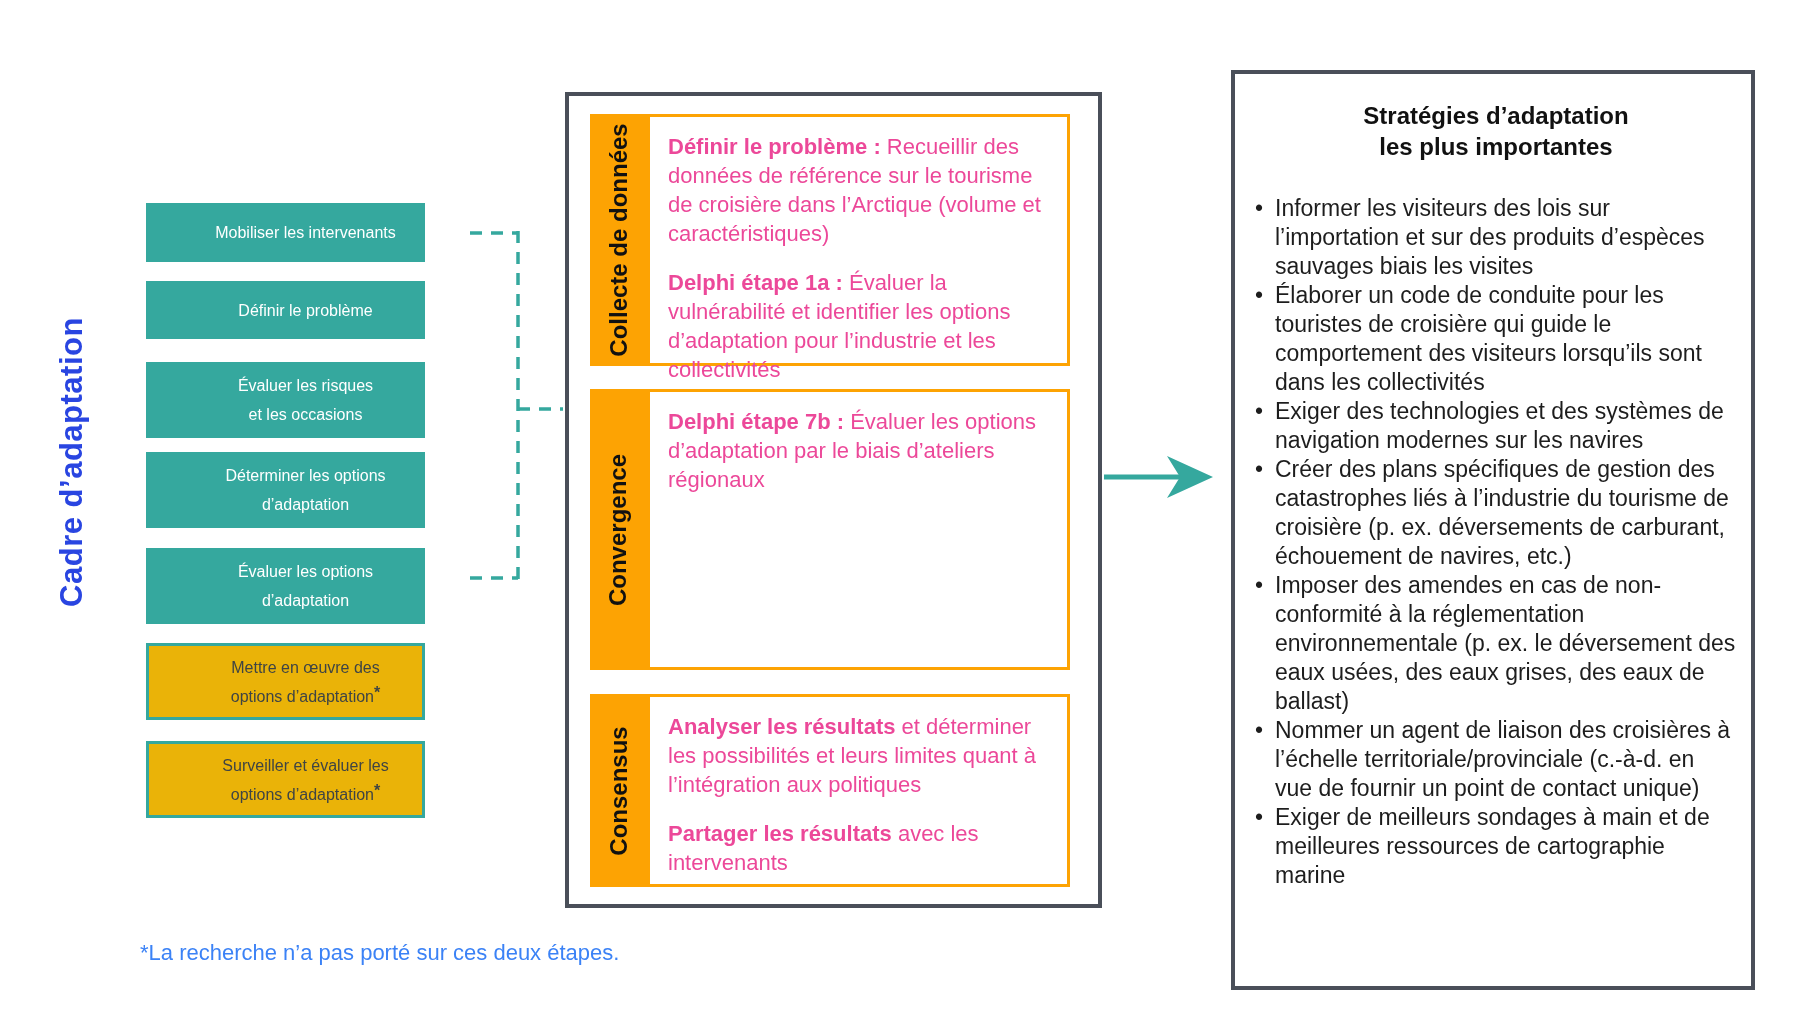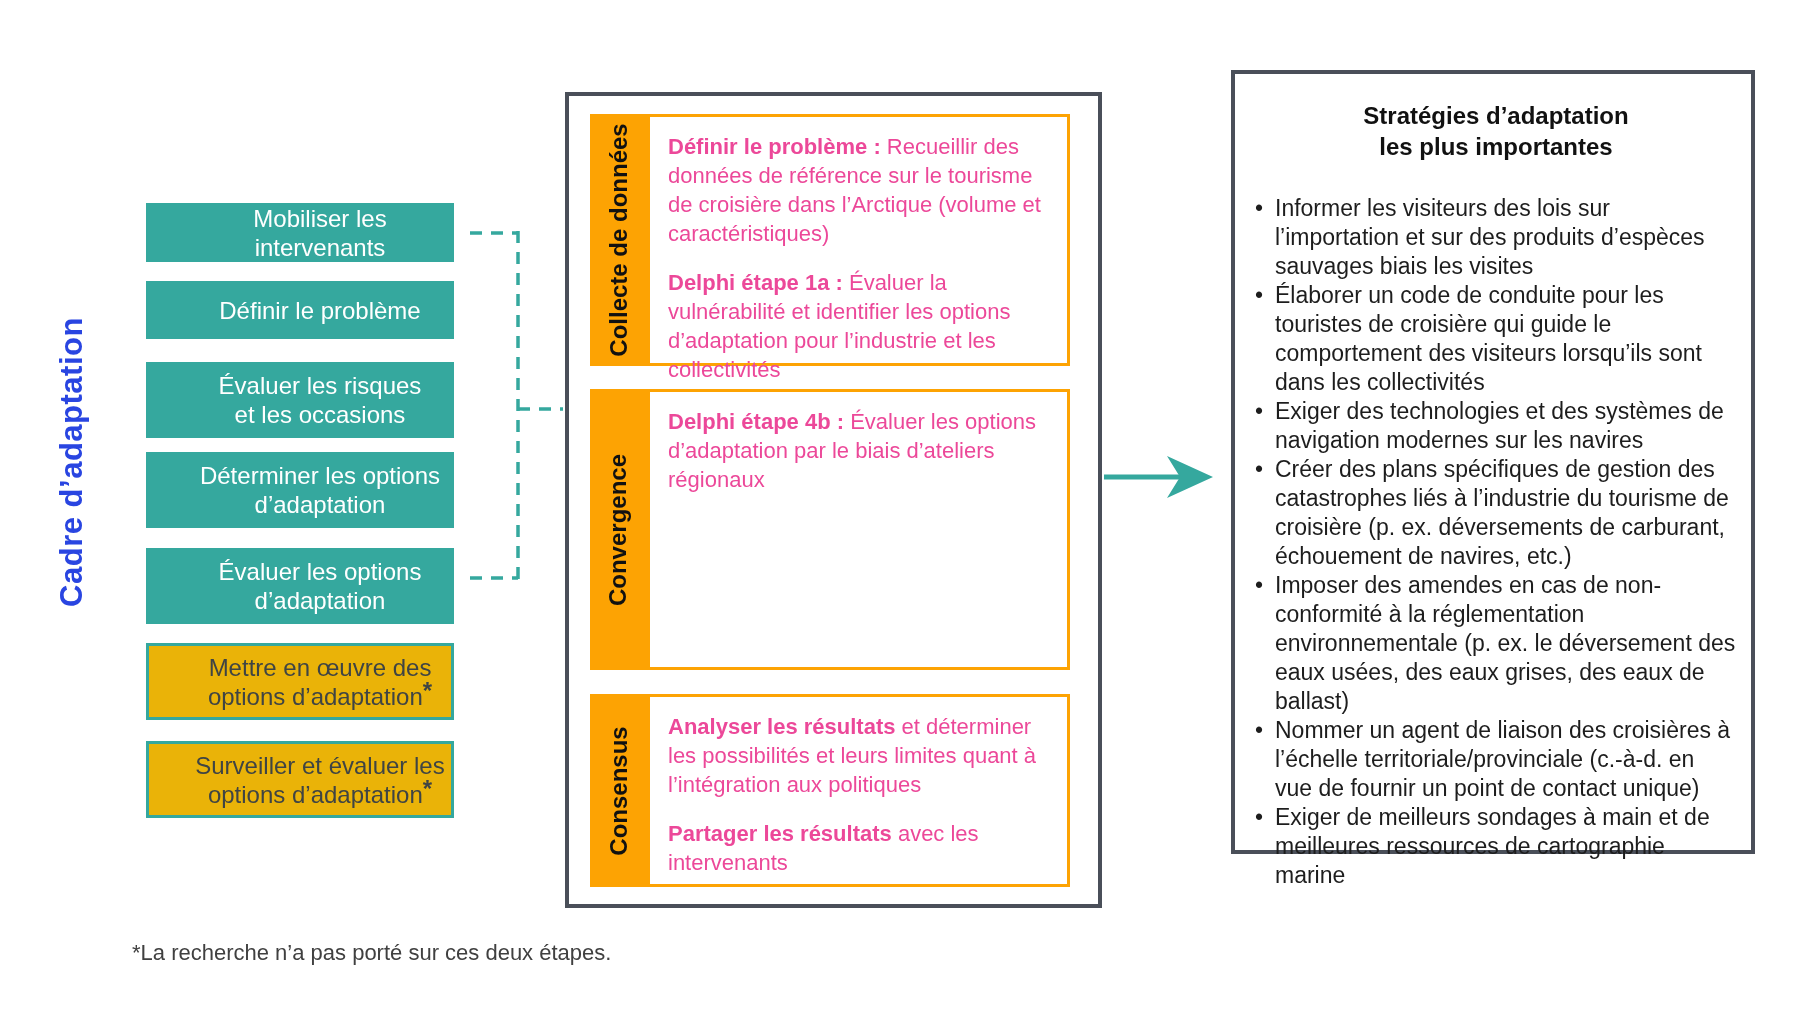--- a/index.html
+++ b/index.html
@@ -11,23 +11,23 @@
   .axis-label{
     position:absolute;left:38px;top:272px;width:68px;height:380px;
     display:flex;align-items:center;justify-content:center;
   }
   .axis-label span{
     transform:rotate(-90deg);white-space:nowrap;
     font-size:31px;font-weight:700;color:#2945e1;letter-spacing:.5px;
   }
   
   .step{
-    position:absolute;left:146px;width:308px;
+    position:absolute;left:146px;width:279px;
     display:flex;align-items:center;justify-content:center;text-align:center;
-    font-size:24px;line-height:29px;box-sizing:border-box;padding-left:40px;
+    font-size:16px;line-height:29px;box-sizing:border-box;padding-left:40px;
   }
   .step .lbl{white-space:pre-line;}
   .step.filled{background:#35a89e;color:#ffffff;font-weight:500;}
   .step.outlined{background:#eab308;border:3px solid #35a89e;color:#3f4444;font-weight:500;}
   .step sup{font-size:1.0em;line-height:0;position:relative;top:3px;font-weight:700;}
   
   .process-panel{
     position:absolute;left:565px;top:92px;width:537px;height:816px;
     border:4px solid #4a4f59;box-sizing:border-box;background:#ffffff;
   }
@@ -42,34 +42,34 @@
   }
   .content{
     flex:1;background:#ffffff;border:3px solid #fda303;box-sizing:border-box;
     padding:15px 8px 8px 18px;font-size:22px;line-height:29px;color:#ec4899;
   }
   .content p{margin:0;}
   .content p + p{margin-top:20px;}
   .content b{font-weight:700;}
   
   .strategies-panel{
-    position:absolute;left:1231px;top:70px;width:524px;height:784px;
+    position:absolute;left:1231px;top:70px;width:524px;height:920px;
     border:4px solid #4a4f59;box-sizing:border-box;background:#ffffff;
     padding:26px 14px 10px 20px;
   }
   .strategies-title{
     text-align:center;font-size:24px;font-weight:700;line-height:31px;
     white-space:pre-line;color:#111111;margin:0 0 32px 0;
   }
   .strategies-list{list-style:none;margin:0;padding:0;font-size:23px;line-height:29px;color:#1d1d1d;}
   .strategies-list li{display:flex;}
   .strategies-list .mk{width:20px;flex:none;}
   .strategies-list .bt{flex:1;}
   
-  .footnote{position:absolute;left:132px;top:940px;font-size:22px;color:#404040;}
+  .footnote{position:absolute;left:140px;top:940px;font-size:22px;color:#3b82f6;}
   
   .overlay{position:absolute;left:0;top:0;width:1800px;height:1013px;pointer-events:none;}
 </style>
 </head>
 <body>
 
 <div class="canvas">
 
   <div class="axis-label">
     <span>Cadre d’adaptation</span>
@@ -112,21 +112,21 @@
       <p><b>Définir le problème : </b><span>Recueillir des données de référence sur le tourisme de croisière dans l’Arctique (volume et caractéristiques)</span></p>
       <p><b>Delphi étape 1a : </b><span>Évaluer la vulnérabilité et identifier les options d’adaptation pour l’industrie et les collectivités</span></p>
     </div>
   </div>
 
   <div class="section" style="top:389px;height:281px;">
     <div class="side">
       <span>Convergence</span>
     </div>
     <div class="content">
-      <p><b>Delphi étape 4b : </b><span>Évaluer les options d’adaptation par le biais d’ateliers régionaux</span></p>
+      <p><b>Delphi étape 7b : </b><span>Évaluer les options d’adaptation par le biais d’ateliers régionaux</span></p>
     </div>
   </div>
 
   <div class="section" style="top:694px;height:193px;">
     <div class="side">
       <span>Consensus</span>
     </div>
     <div class="content">
       <p><b>Analyser les résultats</b><span> et déterminer les possibilités et leurs limites quant à l’intégration aux politiques</span></p>
       <p><b>Partager les résultats</b><span> avec les intervenants</span></p>

